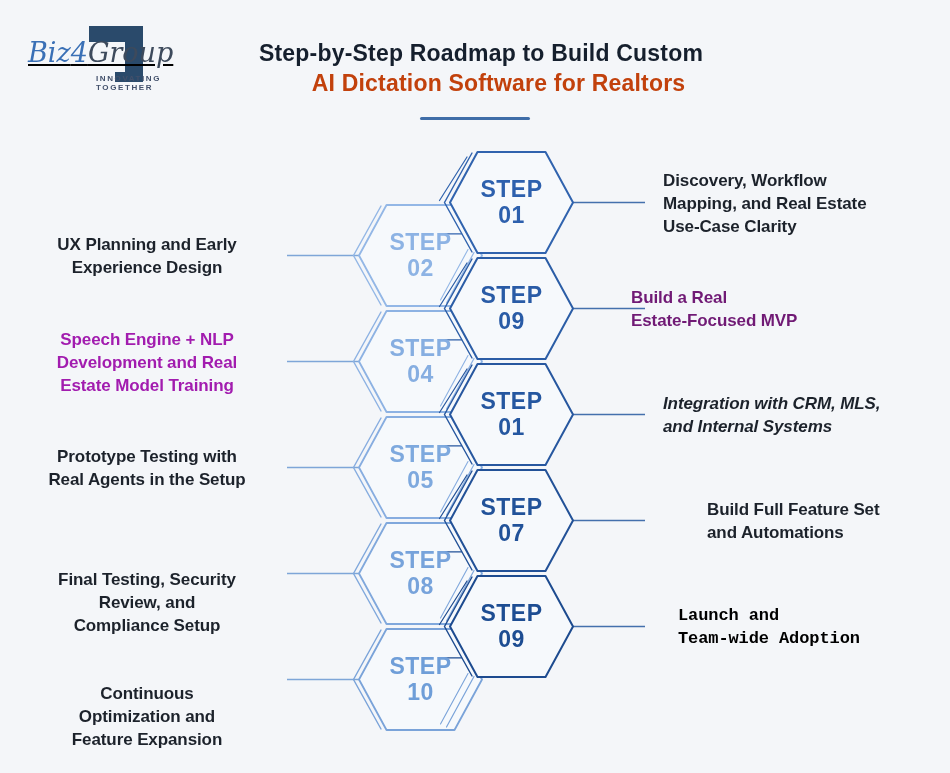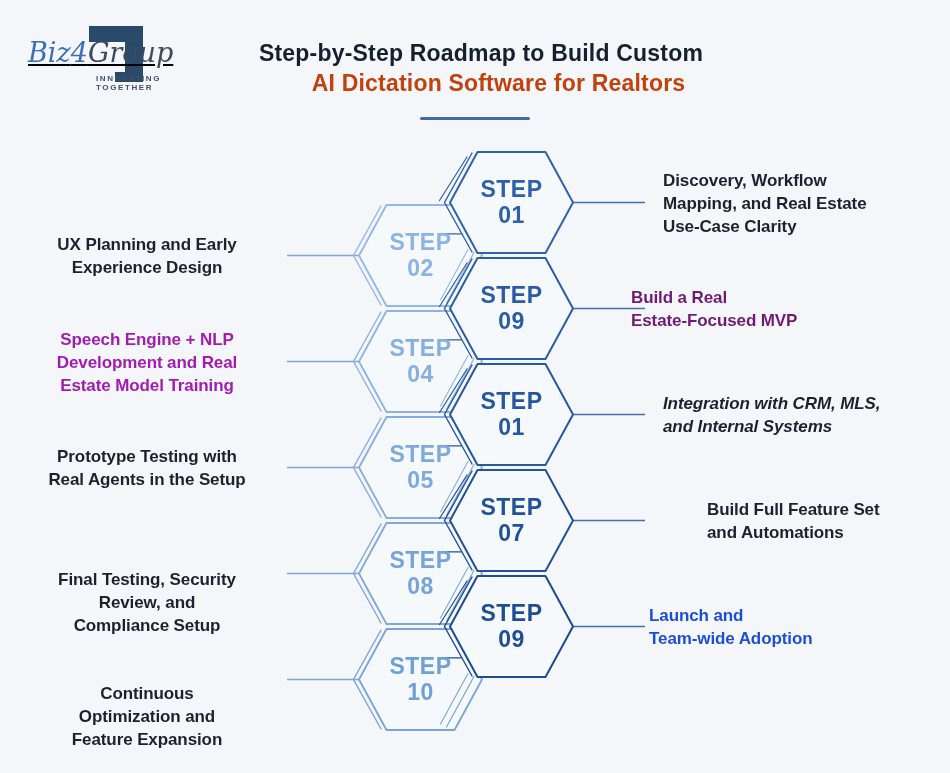--- a/index.html
+++ b/index.html
@@ -162,21 +162,21 @@
         <div>STEP</div>
         <div>08</div>
       </div>
       <div class="desc left" style="top: 573.5px; transform: translateY(-50%); color: rgb(28, 34, 43); right: 683px; width: 240px; margin-top: 28px;">Final Testing, Security
 Review, and
 Compliance Setup</div>
       <div class="hex-label" style="left: 461.5px; top: 599.5px; color: rgb(29, 77, 146);">
         <div>STEP</div>
         <div>09</div>
       </div>
-      <div class="desc right" style="top: 626.5px; transform: translateY(-50%); color: #1d4ed8; left: 649px; width: 270px;">Launch and
+      <div class="desc right" style="top: 626.5px; transform: translateY(-50%); color: #000000; left: 678px; width: 270px; font-family: Liberation Mono, monospace;">Launch and
 Team-wide Adoption</div>
       <div class="hex-label" style="left: 370.5px; top: 652.5px; color: rgb(111, 158, 216);">
         <div>STEP</div>
         <div>10</div>
       </div>
       <div class="desc left" style="top: 679.5px; transform: translateY(-50%); color: rgb(28, 34, 43); right: 683px; width: 240px; margin-top: 36px;">Continuous
 Optimization and
 Feature Expansion</div>
     </div>
 

